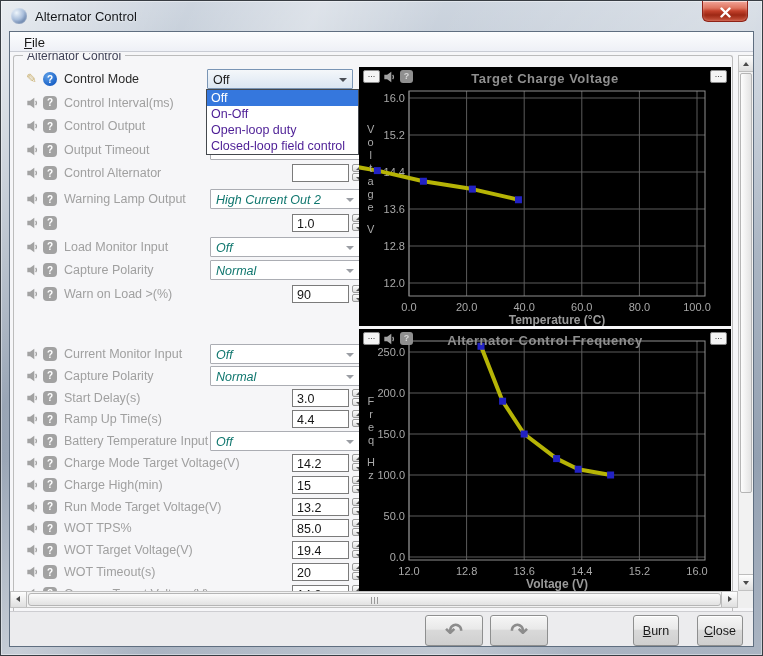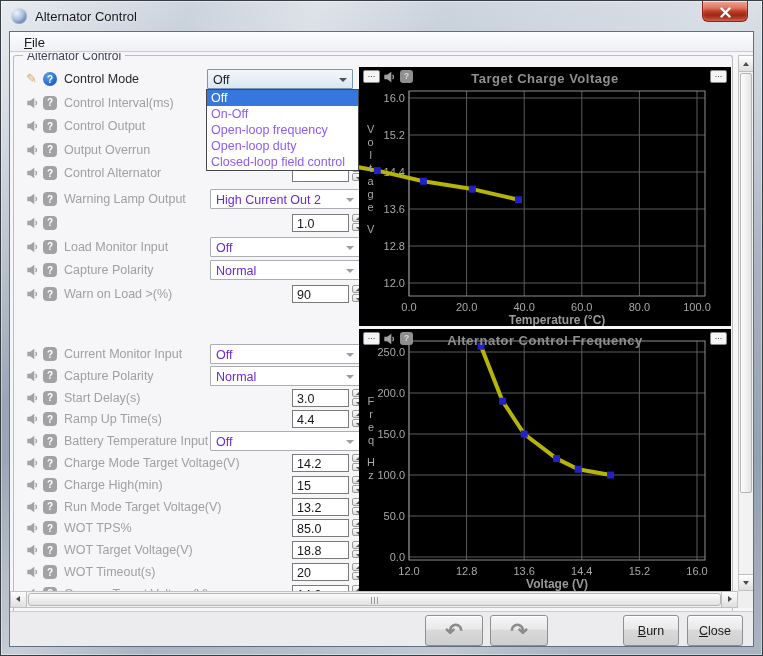--- a/index.html
+++ b/index.html
@@ -35,34 +35,34 @@
   .ic1{left:0;} .ic2{left:17px;}
   .help-badge{display:flex;align-items:center;justify-content:center;font-size:10px;font-weight:bold;color:#fff;width:14px;height:14px;}
   .help-en{background:radial-gradient(circle at 35% 30%, #5ea0e8, #1d64c8 70%, #114a9e);border-radius:50%;}
   .help-dis{background:#a2a2a2;border-radius:4px;}
   .pencil{color:#c9b071;font-size:13px;line-height:13px;transform:rotate(0deg);}
   .spk{fill:#a2a2a2;}
   .lbl{position:absolute;left:38px;top:3px;font-size:12.5px;color:#2a2a2a;white-space:nowrap;}
   .lbl.dis{color:#a0a0a0;}
   .combo{position:absolute;top:0;height:20px;border:1px solid #abadb3;background:#fff;border-radius:1px;}
   .combo .ct{position:absolute;left:5px;top:3px;font-size:12.5px;color:#1a1a1a;white-space:nowrap;}
-  .combo.dis .ct{color:#6d28d9;}
+  .combo.dis .ct{color:#0f766e;font-style:italic;}
   .combo .carrow{position:absolute;right:5px;top:8px;width:0;height:0;border-left:4px solid transparent;border-right:4px solid transparent;border-top:4px solid #4b4f55;}
   .combo.dis .carrow{border-top-color:#9a9da3;}
   .combo.focused{background:linear-gradient(#f4f7fa,#dbe6f2);border-color:#7a95b5;}
   .spin-field{position:absolute;left:266px;top:1px;width:57px;height:18px;border:1px solid #7b7b7b;background:#fff;font-size:12.5px;color:#151515;padding:2px 0 0 4px;}
   .spin-btns{position:absolute;left:326px;top:1px;width:13px;height:18px;}
   .sb{position:absolute;left:0;width:13px;height:8px;border:1px solid #9a9a9a;border-radius:2px;background:linear-gradient(#fdfdfd,#dcdcdc);}
   .sb.up{top:0;} .sb.dn{top:9px;}
   .sb i{position:absolute;left:3px;width:0;height:0;border-left:3px solid transparent;border-right:3px solid transparent;}
   .sb.up i{top:2px;border-bottom:3px solid #555;}
   .sb.dn i{top:3px;border-top:3px solid #555;}
   
   .popup{position:absolute;left:196px;top:36px;width:153px;background:#fff;border:1px solid #44484d;z-index:50;}
-  .popup .opt{height:16px;font-size:12.5px;color:#8b5cf6;padding:1px 0 0 4px;white-space:nowrap;overflow:hidden;}
+  .popup .opt{height:16px;font-size:12.5px;color:#4c1d95;padding:1px 0 0 4px;white-space:nowrap;overflow:hidden;}
   .popup .opt.sel{background:#3577dd;color:#fff;}
   
   .chart-panel{position:absolute;left:349px;width:372px;background:#000;overflow:hidden;}
   .ch-title{position:absolute;left:0;right:0;top:4px;text-align:center;font-size:13px;font-weight:bold;color:#8f8f8f;letter-spacing:.5px;}
   .dots-btn{position:absolute;top:3px;width:17px;height:13px;background:#f4f4f4;border:1px solid #8a8a8a;border-radius:2px;font-size:9px;color:#333;line-height:7px;text-align:center;}
   .dots-l{left:4px;} .dots-r{right:4px;}
   .ch-spk{position:absolute;left:24px;top:3px;width:14px;height:13px;}
   .ch-help{position:absolute;left:41px;top:3px;width:13px;height:13px;background:#8f8f8f;border-radius:3px;color:#d9d9d9;font-size:9px;font-weight:bold;text-align:center;line-height:13px;}
   .ylab{position:absolute;left:8px;display:flex;flex-direction:column;gap:9px;}
   .ylab div{white-space:pre;line-height:13px;font-size:11px;color:#a9a9a9;text-align:center;}
@@ -81,21 +81,21 @@
   .hthumb{position:absolute;left:17px;top:1px;width:693px;height:13px;background:linear-gradient(#fbfbfb,#e2e2e2);border:1px solid #b5b5b5;border-radius:3px;}
   .grip{position:absolute;left:50%;top:3px;width:9px;height:7px;margin-left:-4px;
     background:repeating-linear-gradient(90deg,#9a9a9a 0 1px,transparent 1px 3px);}
   .corner{position:absolute;left:728px;top:538px;width:16px;height:17px;background:#efefef;}
   
   .buttonbar{position:absolute;top:579px;left:0;right:0;bottom:0;background:#ececee;border-top:1px solid #cdcdd1;}
   .bb-btn{position:absolute;top:3px;height:31px;border:1px solid #8e8f8f;border-radius:3px;
     background:linear-gradient(#f6f6f6,#e9e9e9 45%,#d9d9d9 50%,#cfcfcf);
     box-shadow:inset 0 1px 0 #fff;font-size:12.5px;color:#1a1a1a;text-align:center;padding:0;}
   .ico-btn{width:58px;font-size:21px;color:#8c8c8c;font-weight:bold;line-height:26px;}
-  .txt-btn{width:56px;margin-left:44px;}
+  .txt-btn{width:46px;margin-left:44px;}
   .u1 u{text-decoration:underline;}
 </style>
 </head>
 <body>
 
 <div class="window">
   <div class="titlebar">
     <span class="app-icon"></span>
     <span class="title">Alternator Control</span>
     <button class="close-btn">
@@ -152,21 +152,21 @@
               <span class="ct"></span>
               <span class="carrow"></span>
             </div>
           </div>
           <div class="form-row" style="top: 86.5px;">
             <span class="row-ic ic1"><svg class="spk" width="14" height="14" viewBox="0 0 16 16">
                 <path d="M1.5 5.5h3.2L9.5 2v12L4.7 10.5H1.5z"></path>
                 <path d="M11 5.5q2 2.5 0 5" stroke="#a2a2a2" stroke-width="1.4" fill="none"></path>
               </svg></span>
             <span class="row-ic ic2 help-badge help-dis">?</span>
-            <span class="lbl dis">Output Overrun</span>
+            <span class="lbl dis">Output Timeout</span>
             <div class="combo dis" style="left:184px;width:150px;">
               <span class="ct"></span>
               <span class="carrow"></span>
             </div>
           </div>
           <div class="form-row" style="top: 110px;">
             <span class="row-ic ic1"><svg class="spk" width="14" height="14" viewBox="0 0 16 16">
                 <path d="M1.5 5.5h3.2L9.5 2v12L4.7 10.5H1.5z"></path>
                 <path d="M11 5.5q2 2.5 0 5" stroke="#a2a2a2" stroke-width="1.4" fill="none"></path>
               </svg></span>
@@ -389,21 +389,21 @@
               </span>
             </div>
           </div>
           <div class="form-row" style="top: 487.2px;">
             <span class="row-ic ic1"><svg class="spk" width="14" height="14" viewBox="0 0 16 16">
                 <path d="M1.5 5.5h3.2L9.5 2v12L4.7 10.5H1.5z"></path>
                 <path d="M11 5.5q2 2.5 0 5" stroke="#a2a2a2" stroke-width="1.4" fill="none"></path>
               </svg></span>
             <span class="row-ic ic2 help-badge help-dis">?</span>
             <span class="lbl dis">WOT Target Voltage(V)</span>
-            <div class="spin-field">18.8</div>
+            <div class="spin-field">19.4</div>
             <div class="spin-btns">
               <span class="sb up">
                 <i></i>
               </span>
               <span class="sb dn">
                 <i></i>
               </span>
             </div>
           </div>
           <div class="form-row" style="top: 509px;">
@@ -530,21 +530,20 @@
 r
 e
 q</div>
               <div>H
 z</div>
             </div></div>
         </div>
       <div class="popup" id="popup">
           <div class="opt sel">Off</div>
           <div class="opt">On-Off</div>
-          <div class="opt">Open-loop frequency</div>
           <div class="opt">Open-loop duty</div>
           <div class="opt">Closed-loop field control</div>
         </div>
 
       <div class="vscroll">
         <div class="vs-up">
             <i class="tri-up"></i>
           </div>
         <div class="vthumb"></div>
         <div class="vs-dn">

